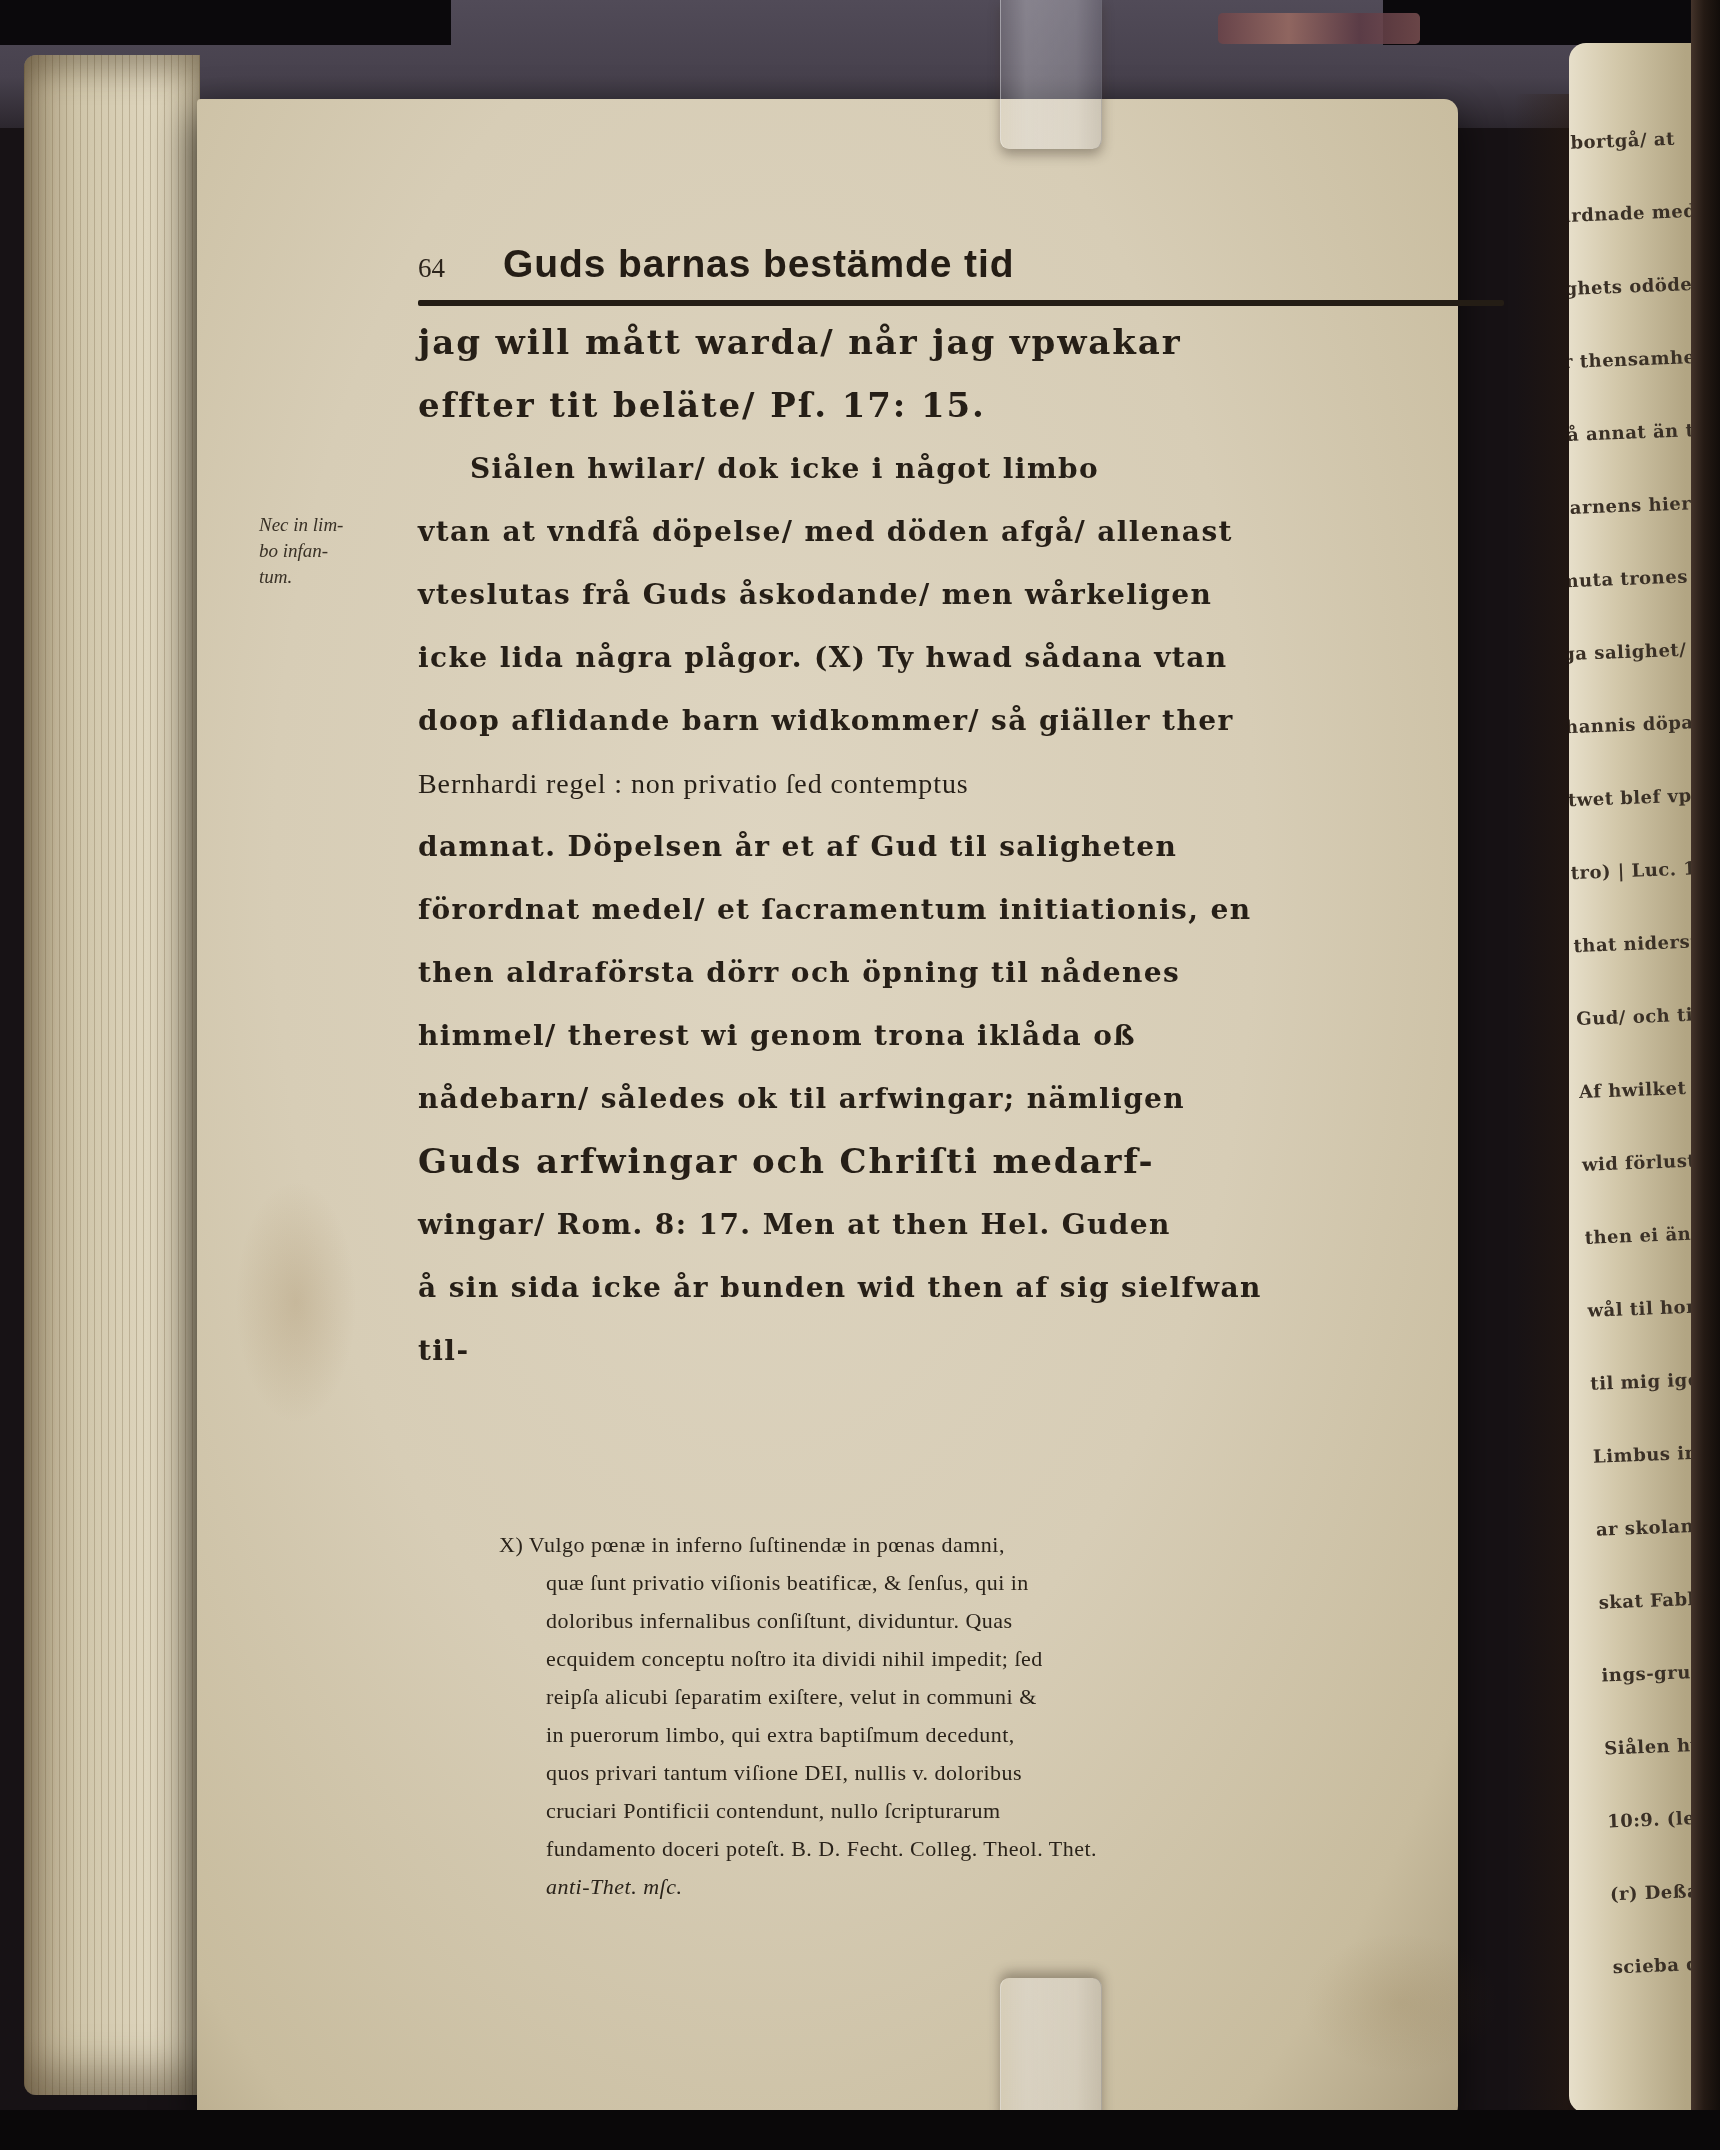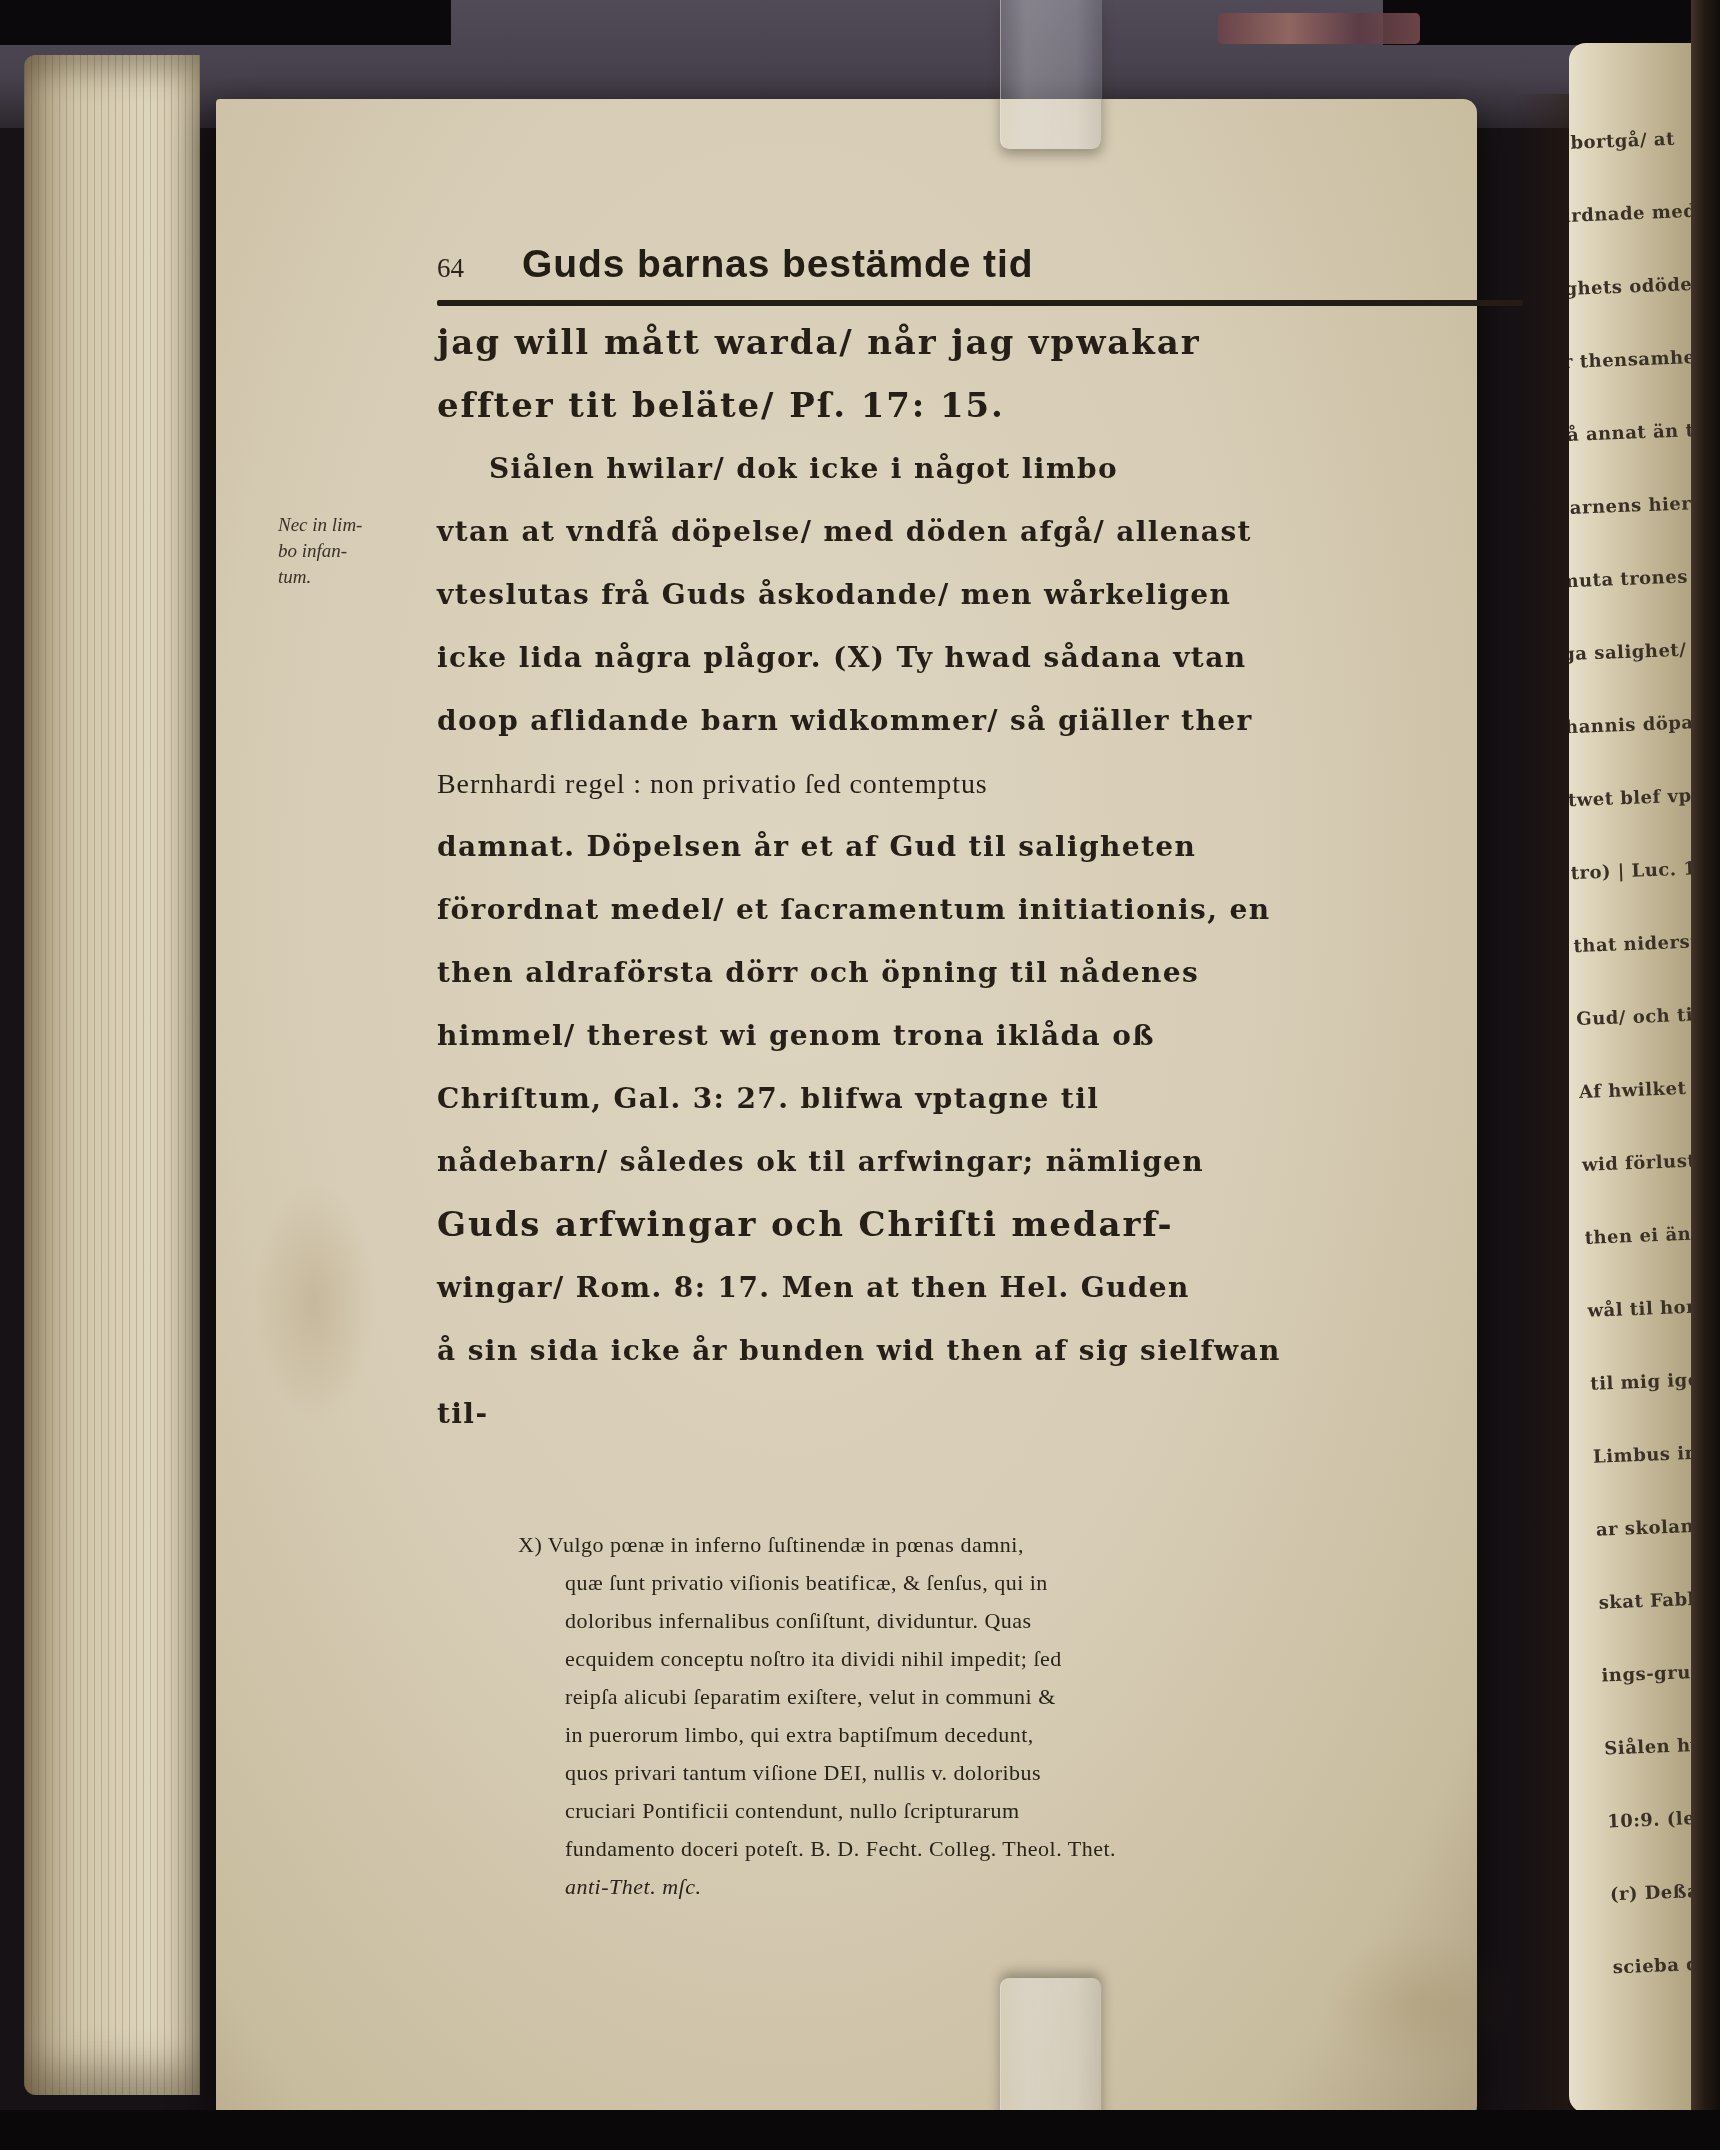--- a/index.html
+++ b/index.html
@@ -41,21 +41,20 @@
       linear-gradient(90deg, #a99a7c 0%, #cfc5a9 30%, #ded5bd 70%, #d2c8ac 100%);
     border-radius: 12.2px 0 0 12.2px;
     box-shadow: inset 0 19px 28px rgba(60,45,25,.35), inset 0 -28px 38px rgba(60,45,25,.4);
   }
   
   .main-page {
     position: absolute; left: 197px; top: 99px; width: 1261px; height: 2021px;
     background: radial-gradient(ellipse at 45% 38%, #ded5c1 0%, #d7cdb6 50%, #c8bc9e 85%, #ab9d7e 100%);
     border-radius: 3.8px 14px 14px 3.8px;
     box-shadow: 0 16.5px 42px rgba(0,0,0,.65);
-    margin-left: 19px;
   }
   .stain-a {
     position: absolute; left: 38px; top: 1081px; width: 122px; height: 244px;
     background: radial-gradient(ellipse, rgba(130,95,45,.18), rgba(130,95,45,0) 70%);
     border-radius: 50%;
   }
   .stain-b {
     position: absolute; left: 1105px; top: 1833px; width: 197px; height: 141px;
     background: radial-gradient(ellipse, rgba(120,90,40,.12), rgba(120,90,40,0) 70%);
     border-radius: 50%;
@@ -191,21 +190,20 @@
         <div class="body-line indent">Siålen hwilar/ dok icke i något limbo</div>
         <div class="body-line">vtan at vndfå döpelse/ med döden afgå/ allenast</div>
         <div class="body-line">vteslutas frå Guds åskodande/ men wårkeligen</div>
         <div class="body-line">icke lida några plågor. (X) Ty hwad sådana vtan</div>
         <div class="body-line">doop aflidande barn widkommer/ så giäller ther</div>
         <div class="body-line antiqua">Bernhardi regel : non privatio ſed contemptus</div>
         <div class="body-line">damnat. Döpelsen år et af Gud til saligheten</div>
         <div class="body-line">förordnat medel/ et ſacramentum initiationis, en</div>
         <div class="body-line">then aldraförsta dörr och öpning til nådenes</div>
         <div class="body-line">himmel/ therest wi genom trona iklåda oß</div>
-        <div class="body-line">Chriſtum, Gal. 3: 27. blifwa vptagne til</div>
         <div class="body-line">nådebarn/ således ok til arfwingar; nämligen</div>
         <div class="body-line xl">Guds arfwingar och Chriſti medarf-</div>
         <div class="body-line">wingar/ Rom. 8: 17. Men at then Hel. Guden</div>
         <div class="body-line">å sin sida icke år bunden wid then af sig sielfwan</div>
         <div class="body-line catchword">til-</div>
       </div>
 
     <div class="footnote-block">
         <div class="fn-line first">X)  Vulgo pœnæ in inferno ſuſtinendæ in pœnas damni,</div>
         <div class="fn-line">quæ ſunt privatio viſionis beatificæ, &amp; ſenſus, qui in</div>

